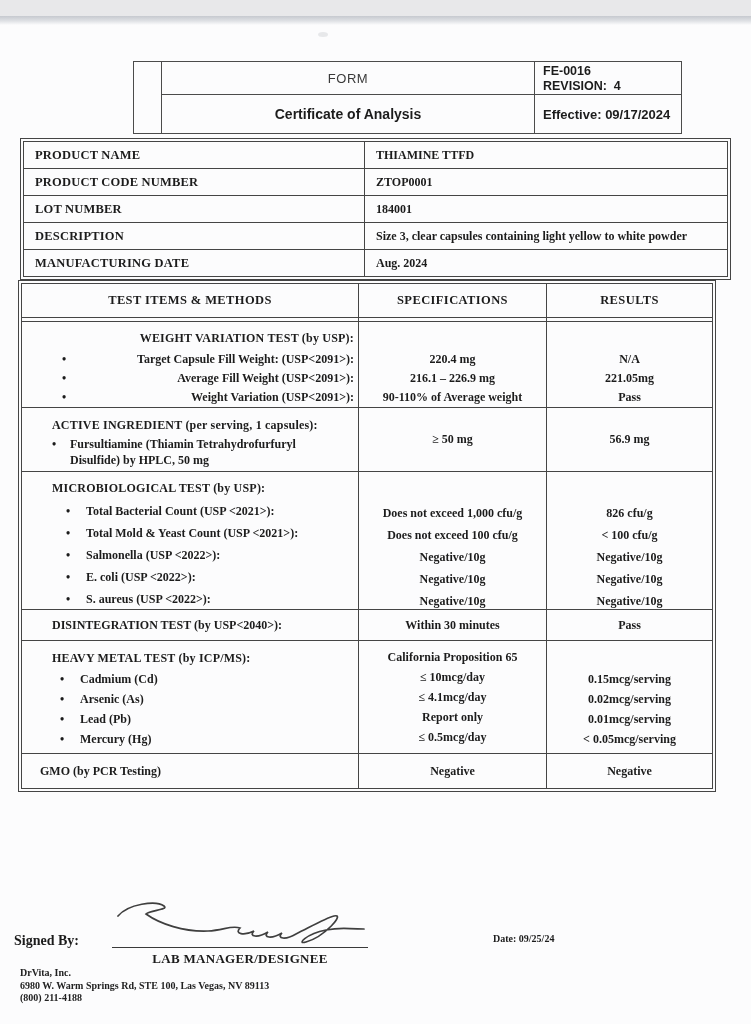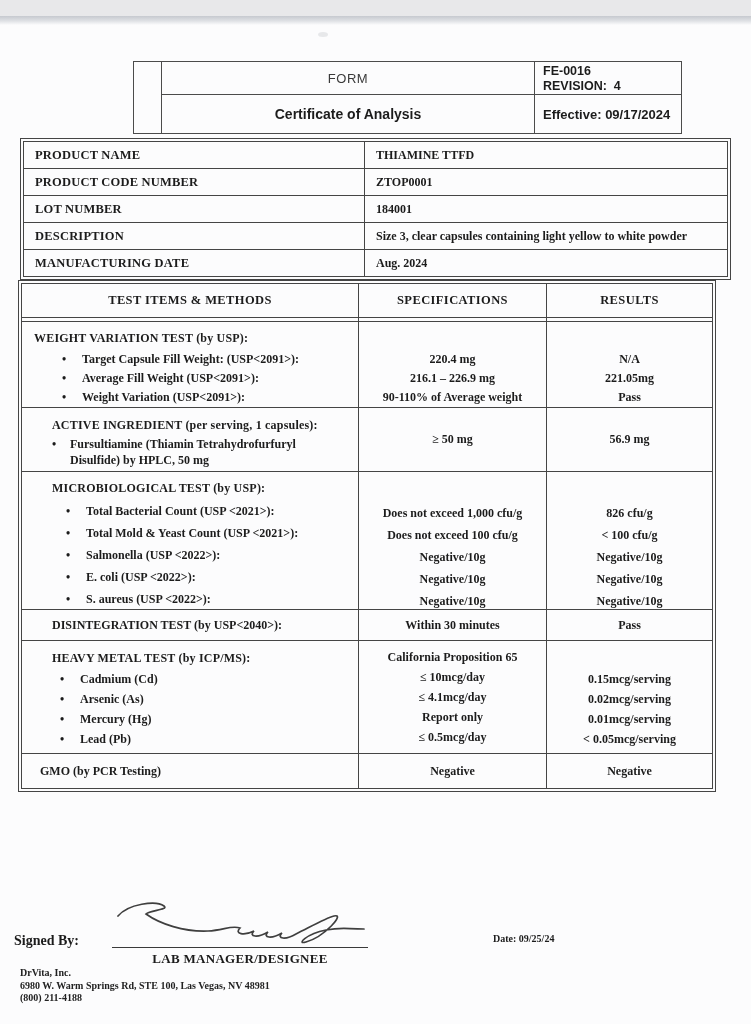--- a/index.html
+++ b/index.html
@@ -58,21 +58,21 @@
   .sec { border-bottom:1.2px solid #454545; font-weight:bold; font-size:12px; }
   .sec:last-child { border-bottom:none; }
   .sec-title { line-height:24px; letter-spacing:.2px; }
   ul.bul { list-style:none; margin:0; padding:0; }
   ul.bul li { position:relative; padding-left:48px; }
   ul.bul li::before { content:"\2022"; position:absolute; left:28px; }
   .lines div { white-space:nowrap; }
 
   
   .sec-weight { height:85px; }
-  .sec-weight .c1 { padding:4px 4px 0 12px; }
+  .sec-weight .c1 { padding:4px 4px 0 12px;text-align:right; }
   .sec-weight ul.bul li { line-height:19px; }
   .sec-weight .sp { padding-top:28px; }
   .sec-weight .lines div { line-height:19px; }
 
   
   .sec-active { height:63px; }
   .sec-active .c1 { padding:6px 4px 0 30px; }
   .sec-active .sec-title { line-height:22px; }
   .sec-active ul.bul li { line-height:16px; padding-left:18px; padding-right:14px; }
   .sec-active ul.bul li::before { left:0; }
@@ -239,22 +239,22 @@
         <div class="c2">Within 30 minutes</div>
         <div class="c3">Pass</div>
       </div>
 
       <div class="r3 sec sec-heavy">
         <div class="c1">
           <div class="sec-title">HEAVY METAL TEST (by ICP/MS):</div>
           <ul class="bul">
             <li>Cadmium (Cd)</li>
             <li>Arsenic (As)</li>
+            <li>Lead (Pb)</li>
             <li>Mercury (Hg)</li>
-            <li>Lead (Pb)</li>
           </ul>
         </div>
         <div class="c2 lines">
           <div class="spec-head">California Proposition 65</div>
           <div>≤ 10mcg/day</div>
           <div>≤ 4.1mcg/day</div>
           <div>Report only</div>
           <div>≤ 0.5mcg/day</div>
         </div>
         <div class="c3 sp lines">
@@ -276,16 +276,16 @@
   <div class="signed-by">Signed By:</div>
   <svg class="sig-svg" width="256" height="56" viewBox="0 0 256 56">
     <path d="M6,24 C16,12 44,8 52,14 C57,18 38,18 34,22 C48,32 72,40 96,39 C112,38 120,33 128,36 C122,42 132,44 142,39 C136,45 146,46 156,40 C150,46 160,47 170,41 C164,47 174,48 184,42 C200,34 214,26 222,24 C234,21 212,45 194,50 C184,53 194,42 214,38 C230,35 234,37 252,37" fill="none" stroke="#3f3f3f" stroke-width="1.7" stroke-linecap="round"></path>
   </svg>
   <div class="sig-line"></div>
   <div class="sig-title">LAB MANAGER/DESIGNEE</div>
   <div class="sig-date">Date: 09/25/24</div>
 
   <div class="foot">
     <div>DrVita, Inc.</div>
-    <div>6980 W. Warm Springs Rd, STE 100, Las Vegas, NV 48981</div>
+    <div>6980 W. Warm Springs Rd, STE 100, Las Vegas, NV 89113</div>
     <div>(800) 211-4188</div>
   </div>
 </div>
 
 </body></html>

